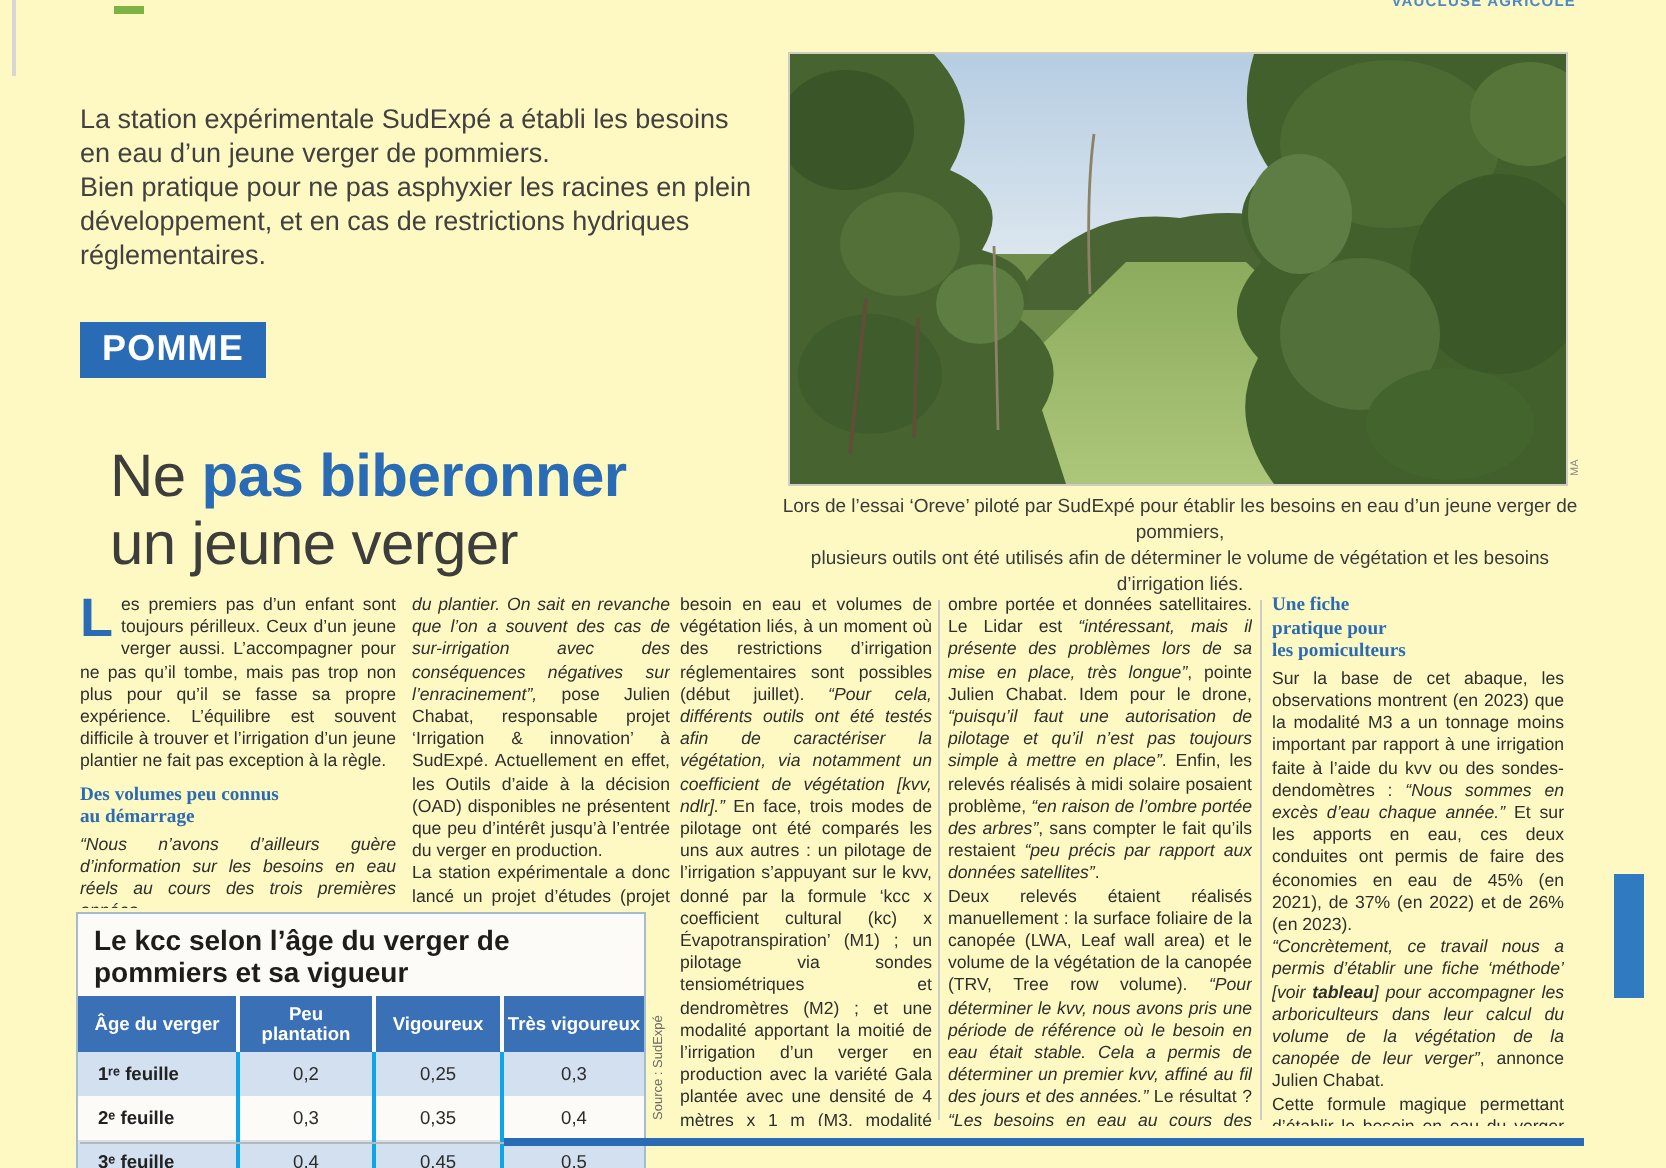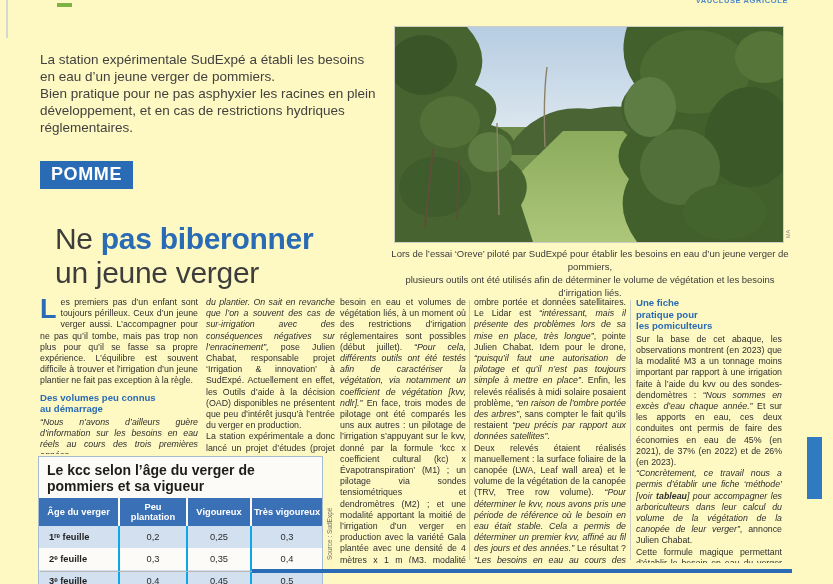--- a/index.html
+++ b/index.html
@@ -28,21 +28,21 @@
   .photo{outline:1px solid #cfcdc6;}
   .caption{font-size:9.5px;line-height:13px;text-align:center;
            white-space:pre-line;color:#3a3a3a;}
   .credit{font-size:5.5px;color:#8a8a85;transform:rotate(-90deg);transform-origin:0 0;}
 
   
   .col{position:absolute;top:297px;font-size:8.8px;line-height:11.2px;
        text-align:justify;color:#2e2e2d;overflow:hidden;}
   .col p{margin:0;}
   .colhead{color:#2a6bb5;font-weight:bold;font-size:9.6px;line-height:11.6px;
-           margin:5px 0 2px;white-space:pre-line;text-align:left;}
+           margin:5px 0 2px;white-space:pre-line;text-align:left;font-family:Liberation Serif, serif;}
   .i{font-style:italic;}
   .b{font-weight:bold;}
   .dropcap{float:left;color:#2a6bb5;font-weight:bold;font-size:27px;
            line-height:21px;margin:2px 4px 0 0;}
   .colrule{width:1px;background:#ccccc6;}
 
   
   .tblbox{border:1px solid #a4bbd2;background:#fcfbf7;}
   .tbl-title{font-size:14px;font-weight:bold;color:#1d1d1c;padding:5px 8px 4px;}
   table.kcc{border-collapse:collapse;width:100%;font-size:9.3px;table-layout:fixed;}

